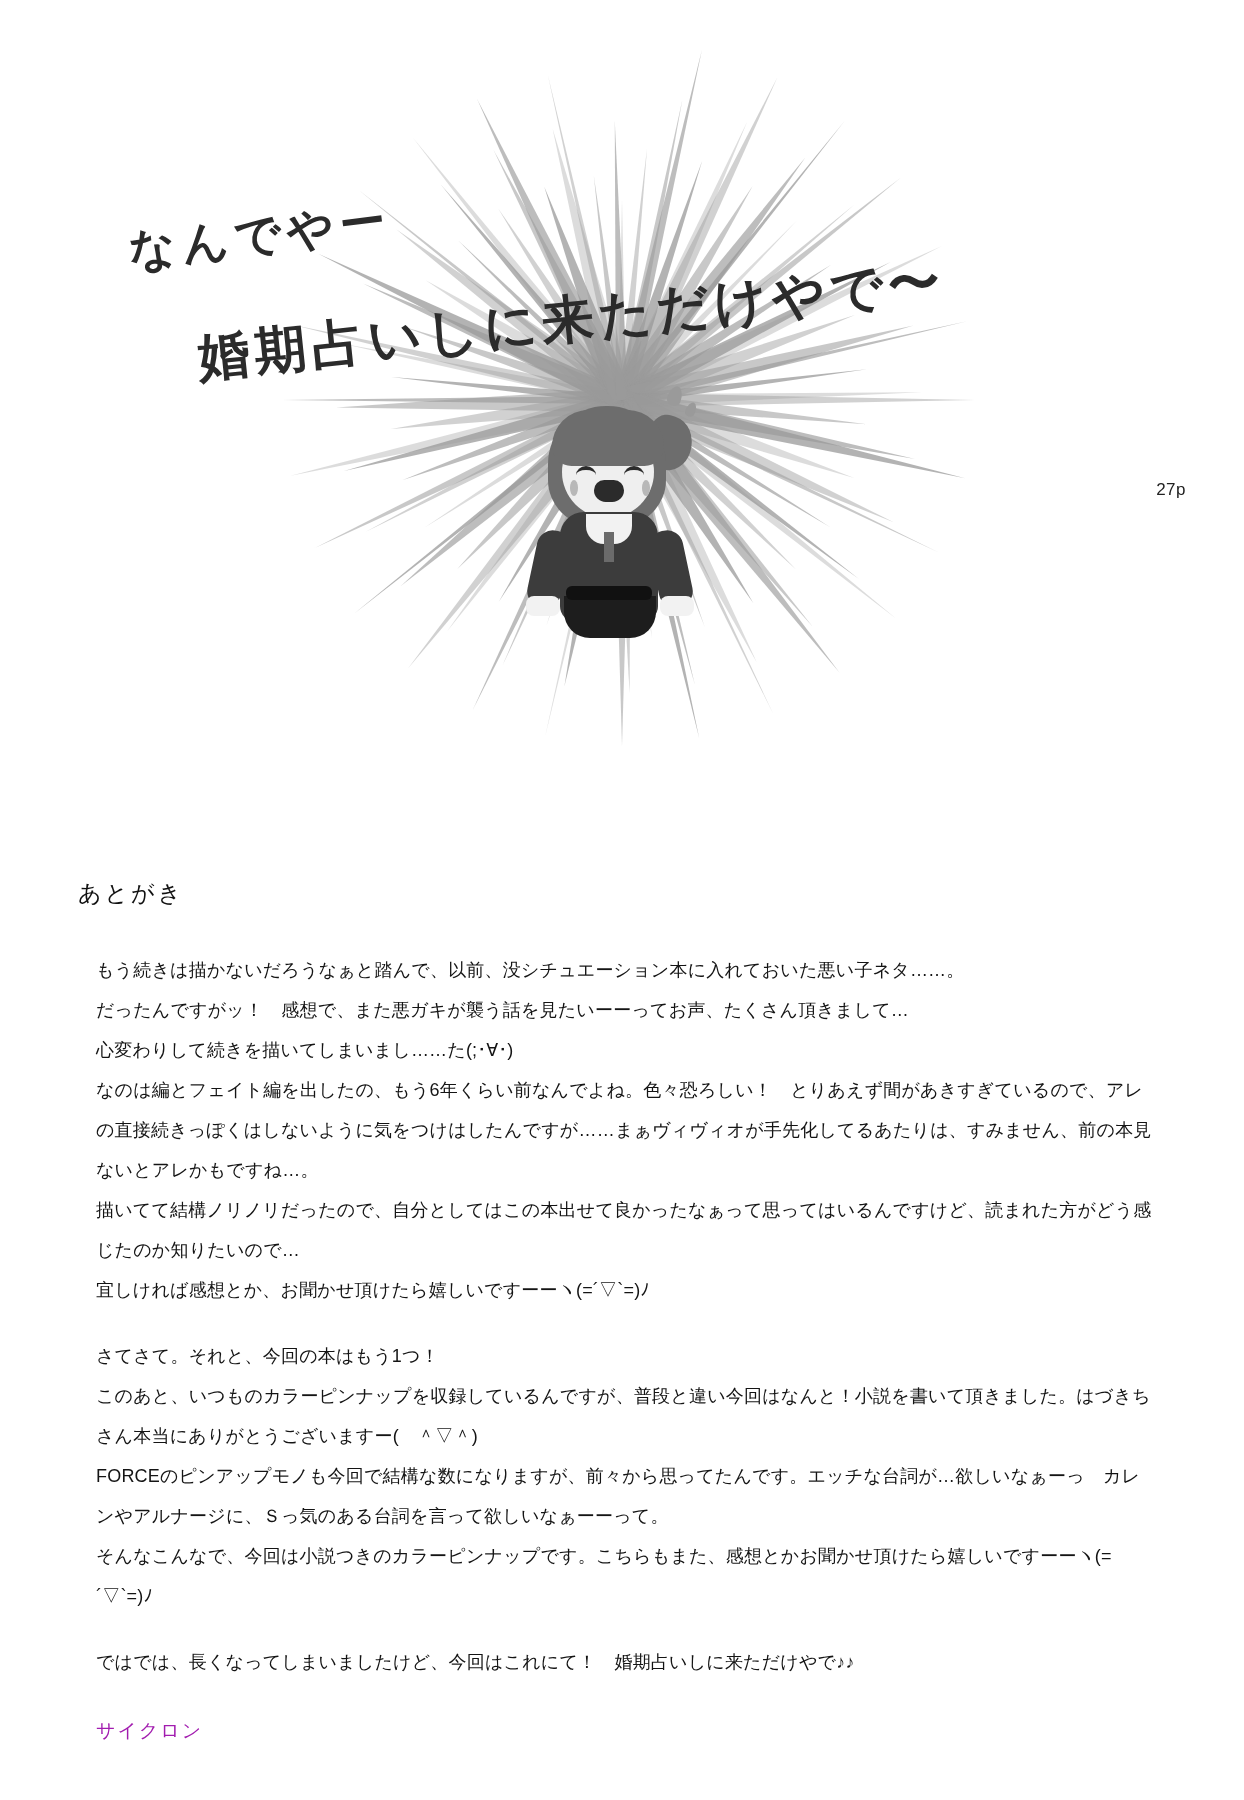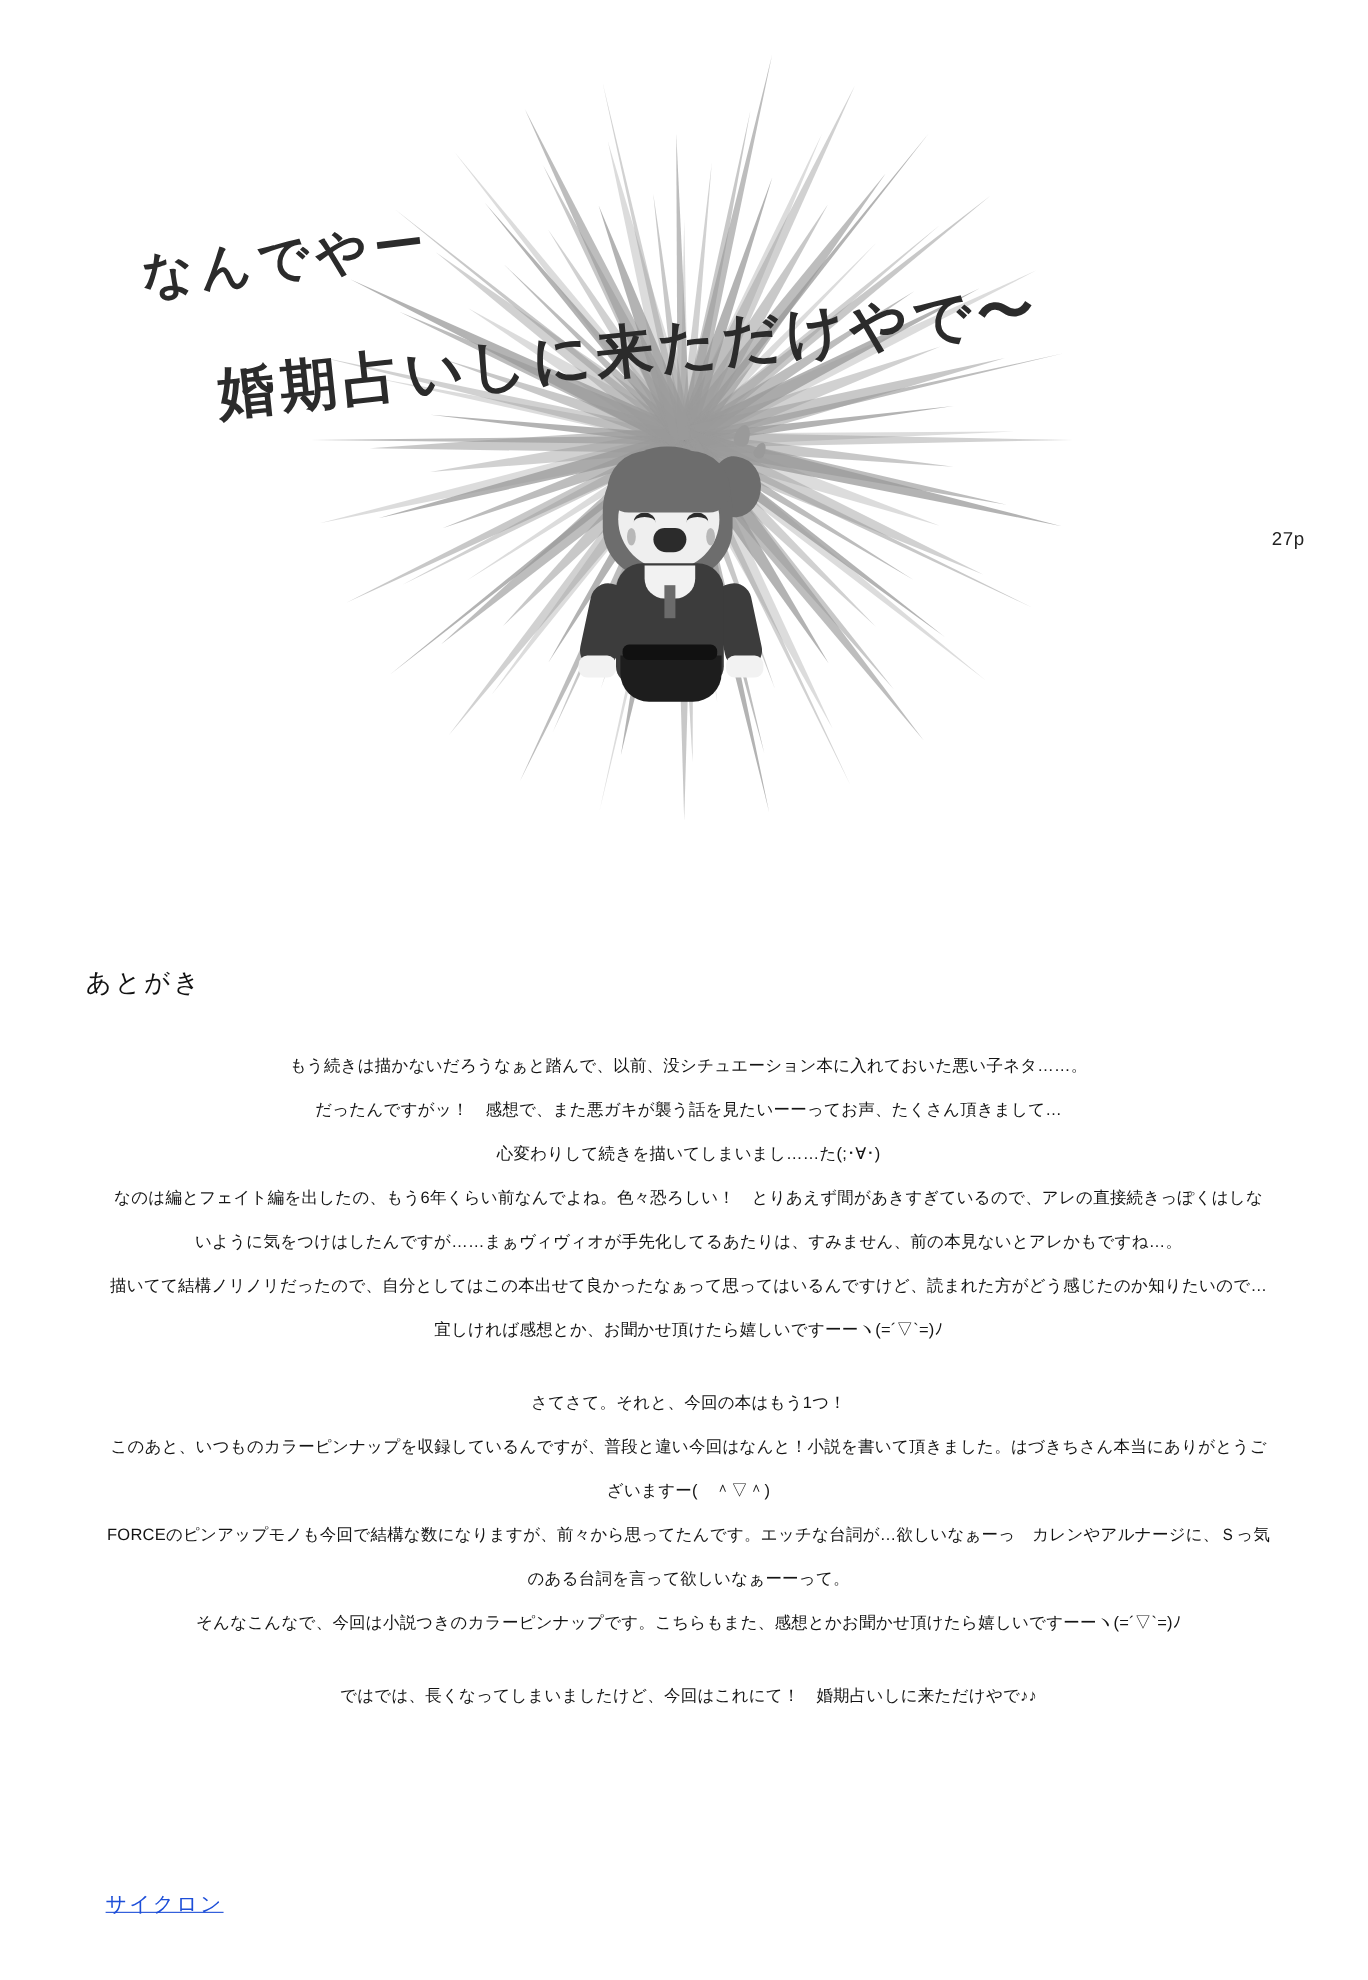--- a/index.html
+++ b/index.html
@@ -211,38 +211,36 @@
     top: 878px;
     font-size: 23px;
     letter-spacing: 3px;
     color: #111;
   }
   .body-text {
     position: absolute;
     left: 96px;
     top: 950px;
     width: 1060px;
-    font-size: 15px;
+    font-size: 18px;
     line-height: 40px;
     color: #141414;
     letter-spacing: .2px;
-    text-align: center;
   }
   .body-text p {
     margin: 0 0 26px 0;
   }
   .body-text p:last-child { margin-bottom: 0; }
   .signature {
     position: absolute;
     left: 96px;
     top: 1718px;
     font-size: 19px;
     letter-spacing: 2px;
-    color: #1d4ed8;
-    text-decoration: underline;
+    color: #a21caf;
   }
 </style>
 </head>
 <body>
 
 <div class="page">
 
   <div class="illo-area">
     <div class="burst" id="burst">
         <div class="ray" style="border-bottom-width: 200px; border-left-width: 4px; border-right-width: 4px; transform: translate(-4px, -200px) rotate(0deg); transform-origin: 50% 100%; opacity: 0.35;"></div>

